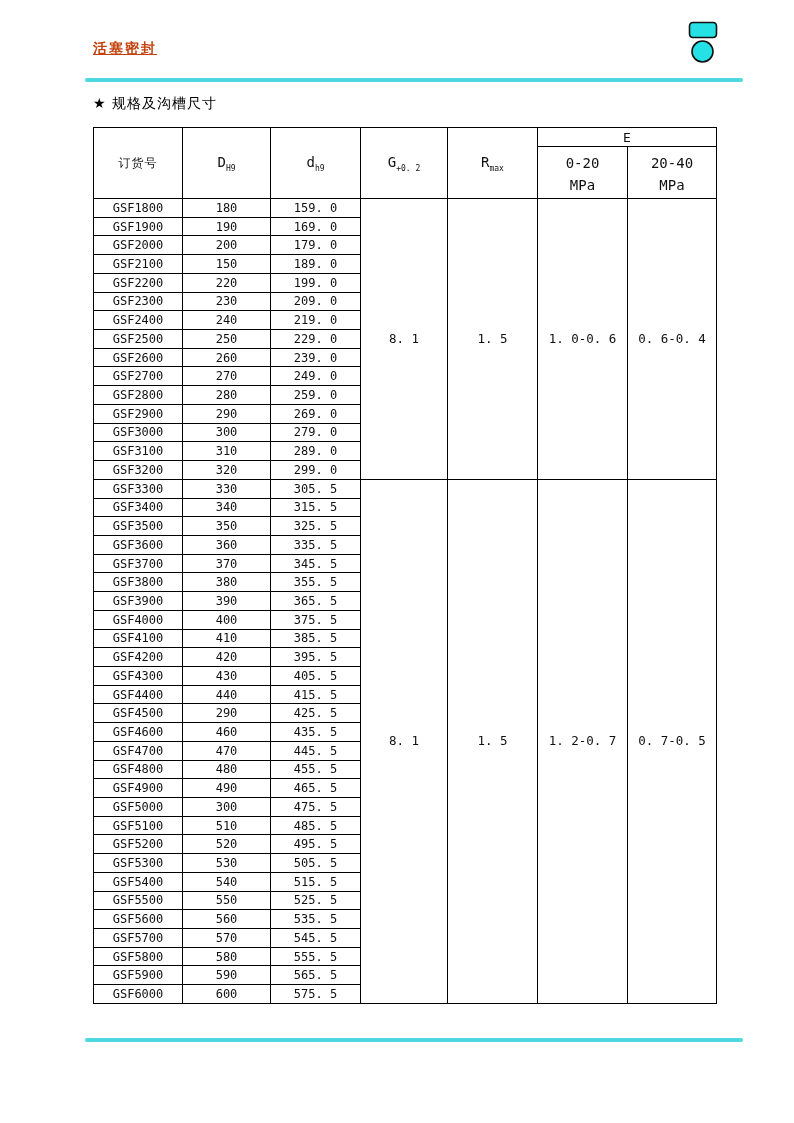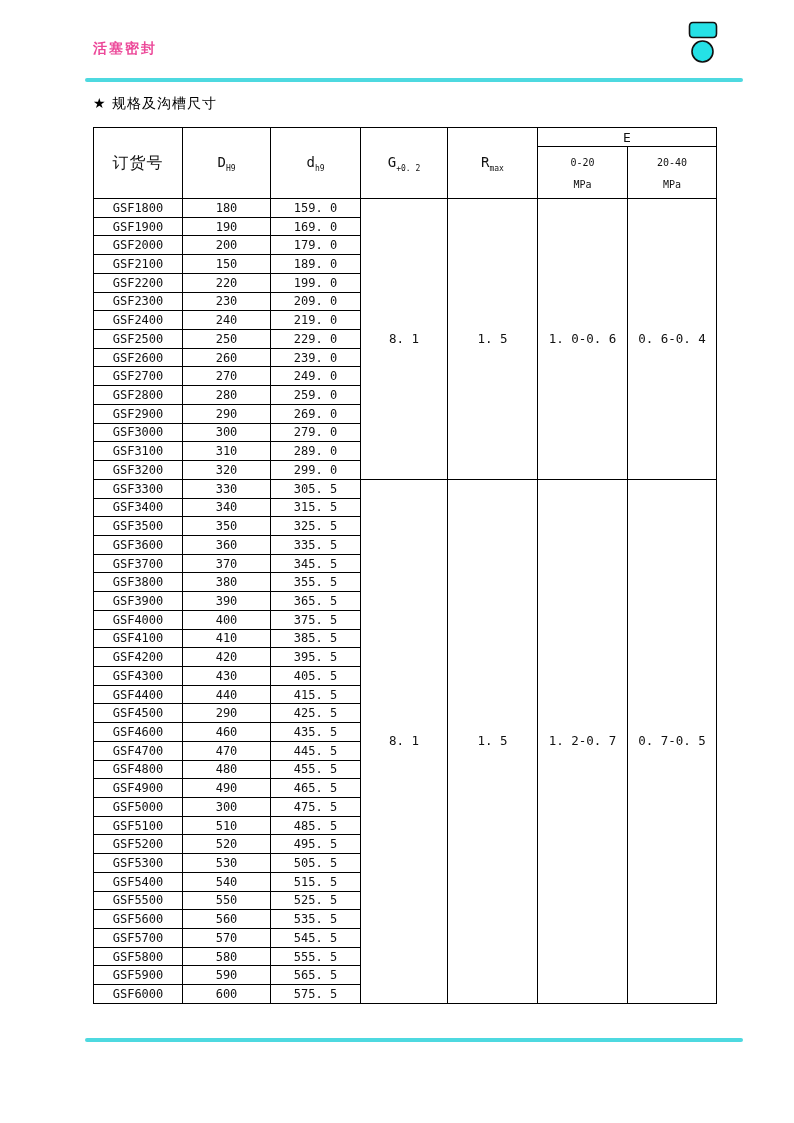--- a/index.html
+++ b/index.html
@@ -19,37 +19,37 @@
                    letter-spacing:1px; }
 
   table.spec { position:absolute; left:93px; top:127px; width:623px; border-collapse:collapse;
                table-layout:fixed; }
   table.spec th, table.spec td { border:1px solid #000; text-align:center; vertical-align:middle;
                padding:0; overflow:hidden; }
 
   thead tr.e-row { height:19px; }
   thead tr.e-sub-row { height:52px; }
   th { font-weight:normal; background:#fff; }
-  th.order-h { font-size:16px; letter-spacing:1px; }
+  th.order-h { font-size:12px; letter-spacing:1px; }
   th.sym-h { font-size:14px; font-family:"DejaVu Sans Mono", monospace; }
   th.sym-h sub { font-size:8px; font-family:"DejaVu Sans Mono", monospace; }
   th.e-h { font-size:13px; font-family:"DejaVu Sans Mono", monospace; }
-  th.e-sub-h { font-size:10px; font-family:"DejaVu Sans Mono", monospace; }
+  th.e-sub-h { font-size:14px; font-family:"DejaVu Sans Mono", monospace; }
   th.e-sub-h .rng { margin-top:2px; line-height:22px; }
   th.e-sub-h .unit { line-height:22px; }
 
   tbody tr { height:18.72px; }
   tbody td { font-family:"DejaVu Sans Mono", monospace; font-size:12px; line-height:1;
              white-space:nowrap; }
   tbody td.merged { font-size:12.5px; }
 </style>
 </head>
 <body>
 
-<div class="page-header-title" style="color: #ec4899;">活塞密封</div>
+<div class="page-header-title" style="color: #c2410c; text-decoration: underline;">活塞密封</div>
 
 <svg class="logo" width="30" height="44" viewBox="0 0 30 44" aria-hidden="true">
   <path class="logo-shape" d="M5 1.5 h20 q3.5 0 3.5 4 v7 q0 4 -3.5 4 h-20 q-3.5 0 -3.5 -4 v-7 q0 -4 3.5 -4 z" stroke-width="1.6" fill="#25E1E6" stroke="#111111"></path>
   <circle class="logo-shape" cx="14.5" cy="30.5" r="10.5" stroke-width="1.6" fill="#25E1E6" stroke="#111111"></circle>
 </svg>
 
 <div class="accent-line top" style="background: rgb(78, 217, 224);"></div>
 
 <div class="section-title">★ 规格及沟槽尺寸</div>
 

